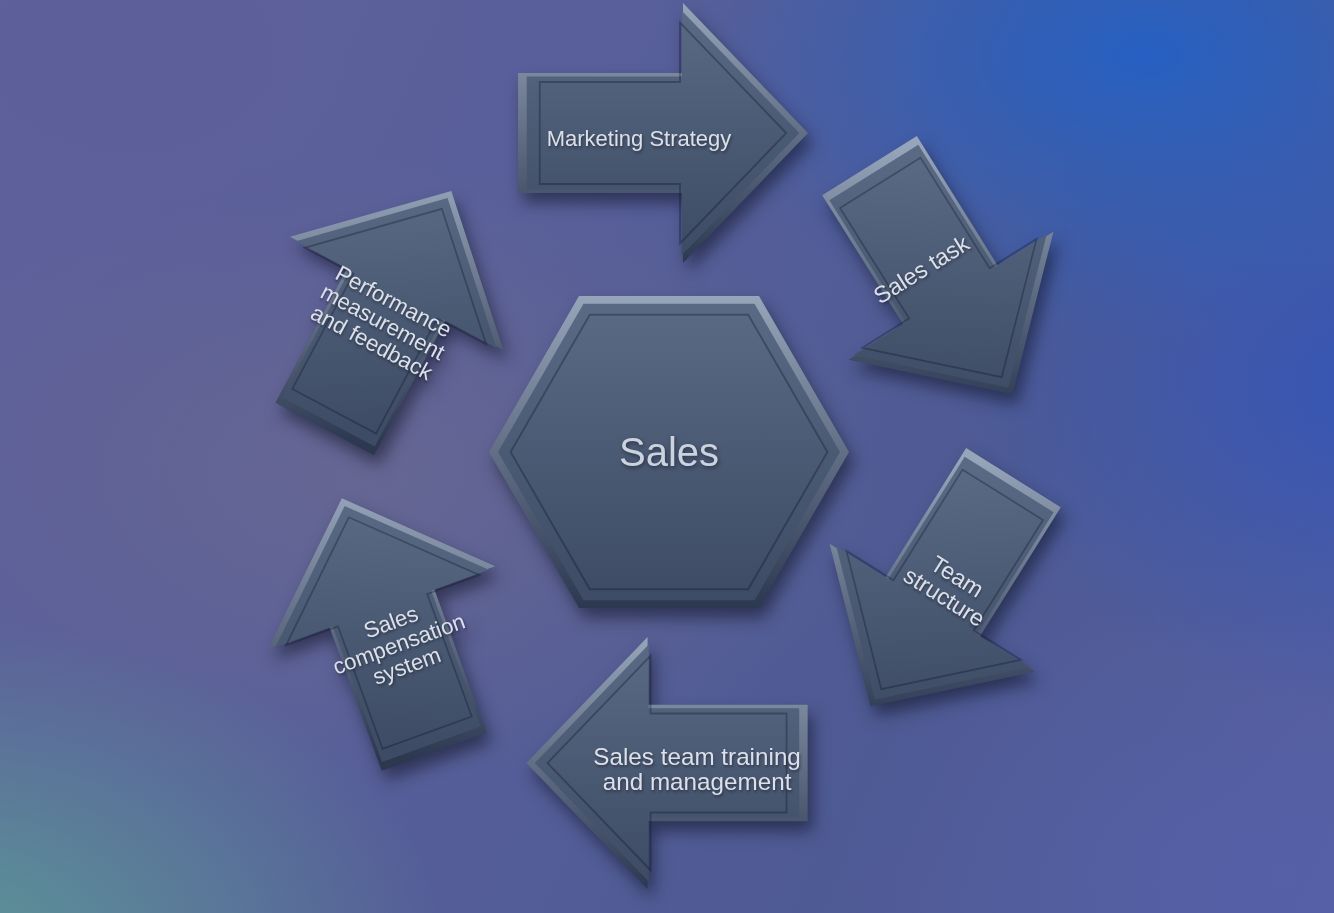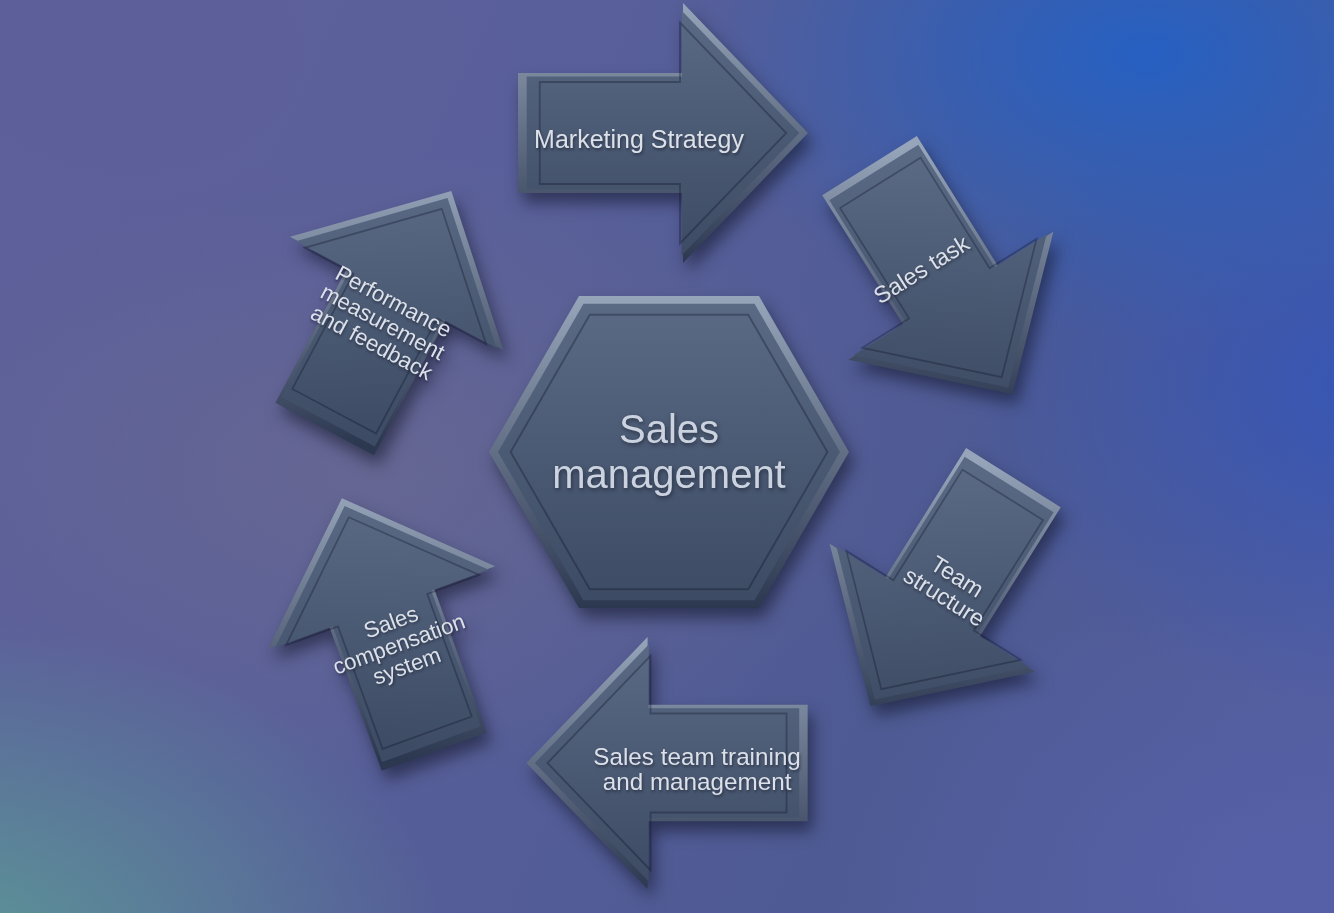--- a/index.html
+++ b/index.html
@@ -37,21 +37,21 @@
   .a3{left:797px;top:462px;}
   .a4{left:522px;top:633px;}
   .a5{left:243px;top:495px;}
   .a6{left:243px;top:180px;}
   .a1 .shape-rot{transform:rotate(0deg);}
   .a2 .shape-rot{transform:rotate(58deg) scale(0.93);}
   .a3 .shape-rot{transform:rotate(122deg) scale(0.93);}
   .a4 .shape-rot{transform:rotate(180deg) scale(0.97);}
   .a5 .shape-rot{transform:rotate(250deg) scale(0.93);}
   .a6 .shape-rot{transform:rotate(298deg) scale(0.93);}
-  .l1{font-size:25px;left:calc(50% - 24px);top:calc(50% + 6px);transform:translate(-50%,-50%);}
+  .l1{font-size:22px;left:calc(50% - 24px);top:calc(50% + 6px);transform:translate(-50%,-50%);}
   .l2{font-size:25px;left:calc(50% - 21px);top:calc(50% + 12px);transform:translate(-50%,-50%) rotate(-90deg);}
   .l3{font-size:25px;left:calc(50% - 10px);top:calc(50% - 5px);transform:translate(-50%,-50%) rotate(-90deg);}
   .l4{font-size:25px;left:calc(50% - 31px);top:calc(50% - 6px);transform:translate(-50%,-50%) rotate(180deg);}
   .l5{font-size:24px;left:calc(50% - 23px);top:calc(50% + 4px);transform:translate(-50%,-50%) rotate(90deg);}
   .l6{font-size:24px;left:calc(50% - 14px);top:calc(50% + 1px);transform:translate(-50%,-50%) rotate(90deg);}
   
   .hex-pos{left:489px;top:296px;width:360px;height:312px;}
   .center-label{
     font-size:40px;line-height:1.12;
     color:var(--center-label-color,#ccd3e0);
@@ -220,18 +220,17 @@
             <stop offset="0" style="stop-color:var(--shape-face-top,#5a6a84)"></stop>
               <stop offset="1" style="stop-color:var(--shape-face-bottom,#3d4b64)"></stop>
           </linearGradient>
         </defs>
         <polygon points="0,156 90,0 270,0 360,156 270,312 90,312" fill="url(#rimH)"></polygon>
         <polygon points="0,156 90,0 270,0 360,156 270,312 90,312" fill="url(#faceH)" transform="translate(180,156) scale(0.95) translate(-180,-156)"></polygon>
         <polygon class="groove" points="0,156 90,0 270,0 360,156 270,312 90,312" transform="translate(180,156) scale(0.88) translate(-180,-156)"></polygon>
       </svg>
       <div class="label center-label">
         <div>Sales</div>
-        <div>management</div>
       </div>
     </div>
   </div>
 
 </div>
 
 </body></html>

